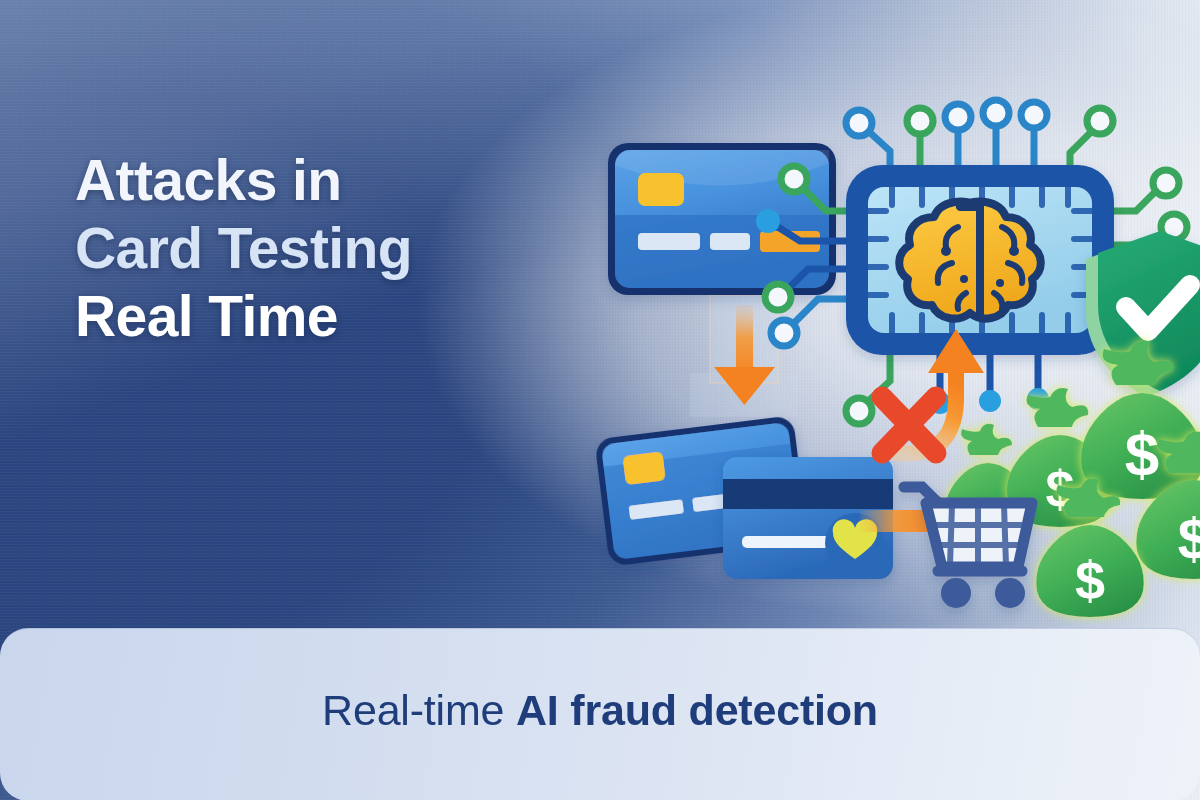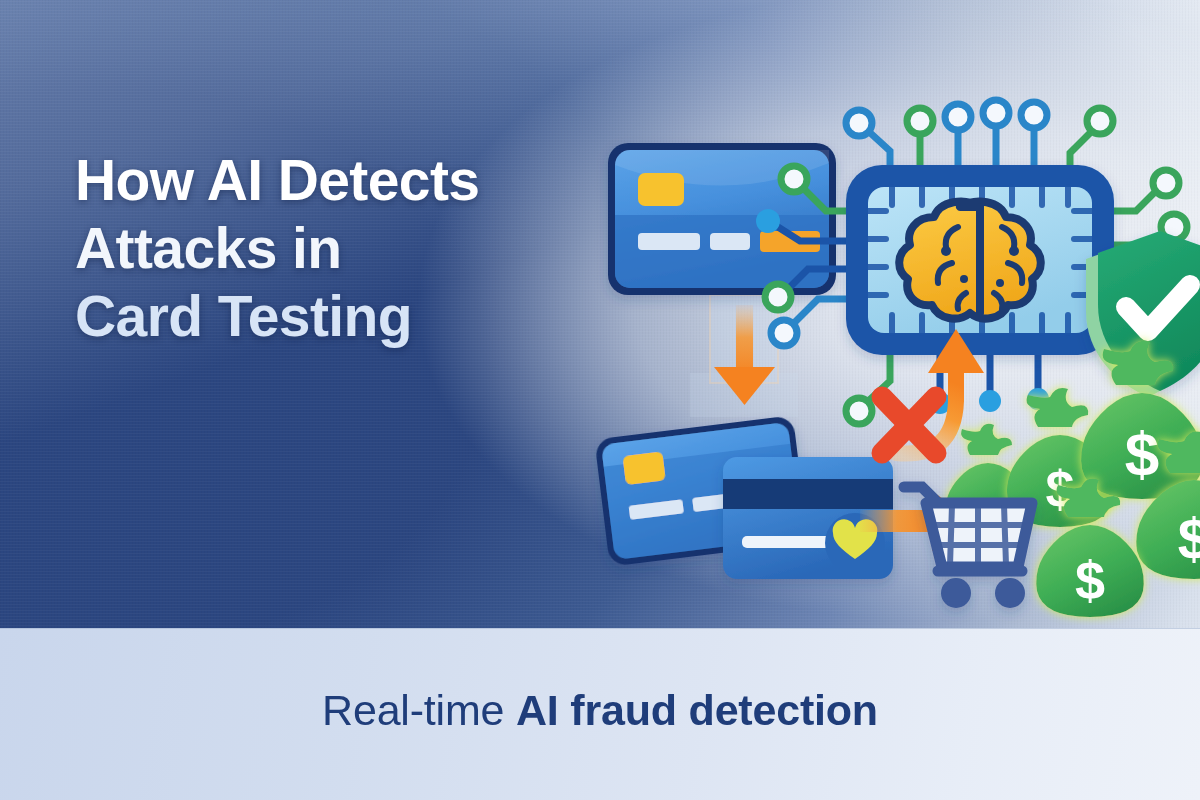--- a/index.html
+++ b/index.html
@@ -42,20 +42,21 @@
   .tline.l1{color:#ffffff;}
   .tline.l2{color:#d7e4f6;}
   .tline.l3{color:#f2f6fc;}
   .tline.l4{color:#ffffff;}
 
   
   .caption-bar{
     position:absolute;left:0;top:628px;width:1200px;height:172px;
     background:linear-gradient(100deg, #c9d6ec 0%, #d2ddef 30%, #dde5f3 58%, #e7edf7 80%, #eef2f9 100%);
     border-top:1px solid rgba(160,178,208,.55);
+    border-radius:28px;
   }
   .caption-text{
     position:absolute;left:0;right:0;top:56px;text-align:center;
     font-size:43px;line-height:50px;color:#1f3d7a;white-space:nowrap;
   }
   .cap-light{font-weight:500;letter-spacing:-0.2px;}
   .cap-bold{font-weight:bold;letter-spacing:-0.2px;}
 
   
   .illus{position:absolute;left:560px;top:55px;width:640px;height:570px;}
@@ -66,23 +67,23 @@
 
 <div id="stage">
 
   <div class="bg-base"></div>
   <div class="bg-nav"></div>
   <div class="bg-topright"></div>
   <div class="bg-rightglow"></div>
   <div class="bg-noise"></div>
 
   <div class="title-block">
-    <div class="tline l1">How AI Detects</div>
     <div class="tline l3">Attacks in</div>
     <div class="tline l2">Card Testing</div>
+    <div class="tline l4">Real Time</div>
   </div>
 
   <div class="illus">
     <svg width="640" height="570" viewBox="0 0 640 570" xmlns="http://www.w3.org/2000/svg">
       <defs>
         <linearGradient id="cardG" x1="0" y1="0" x2="0.3" y2="1">
           <stop offset="0%" stop-color="#5ba3e8"></stop>
           <stop offset="45%" stop-color="#4690dd"></stop>
           <stop offset="100%" stop-color="#2f6fbe"></stop>
         </linearGradient>

